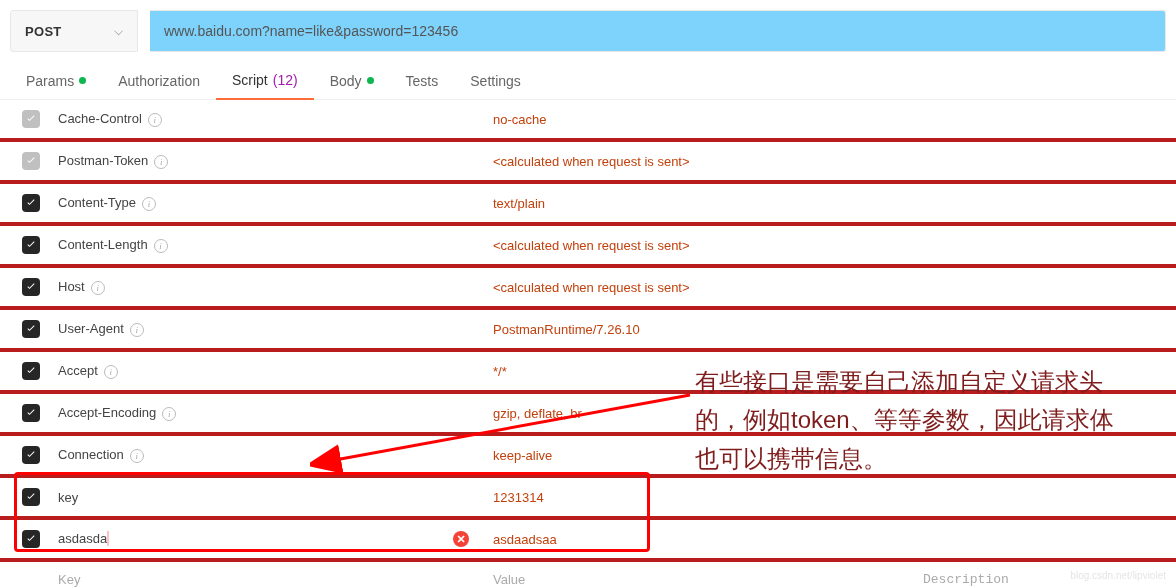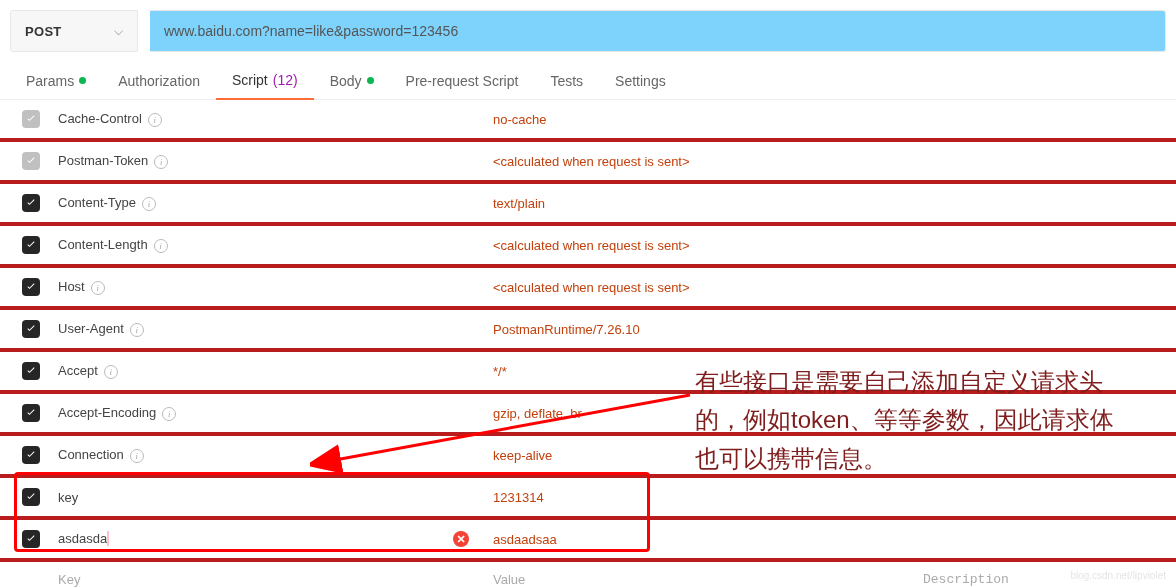--- a/index.html
+++ b/index.html
@@ -65,23 +65,20 @@
   <div class="tab">
     <span>Authorization</span>
   </div>
   <div class="tab active">
     <span>Script</span>
     <span class="count-orange" style="color:#a21caf">(12)</span>
   </div>
   <div class="tab">
     <span>Body</span>
     <span class="dot-green"></span>
-  </div>
-  <div class="tab">
-    <span>Pre-request Script</span>
   </div>
   <div class="tab">
     <span>Tests</span>
   </div>
   <div class="tab">
     <span>Settings</span>
   </div>
 </div>
 
 <table class="headers-table">

